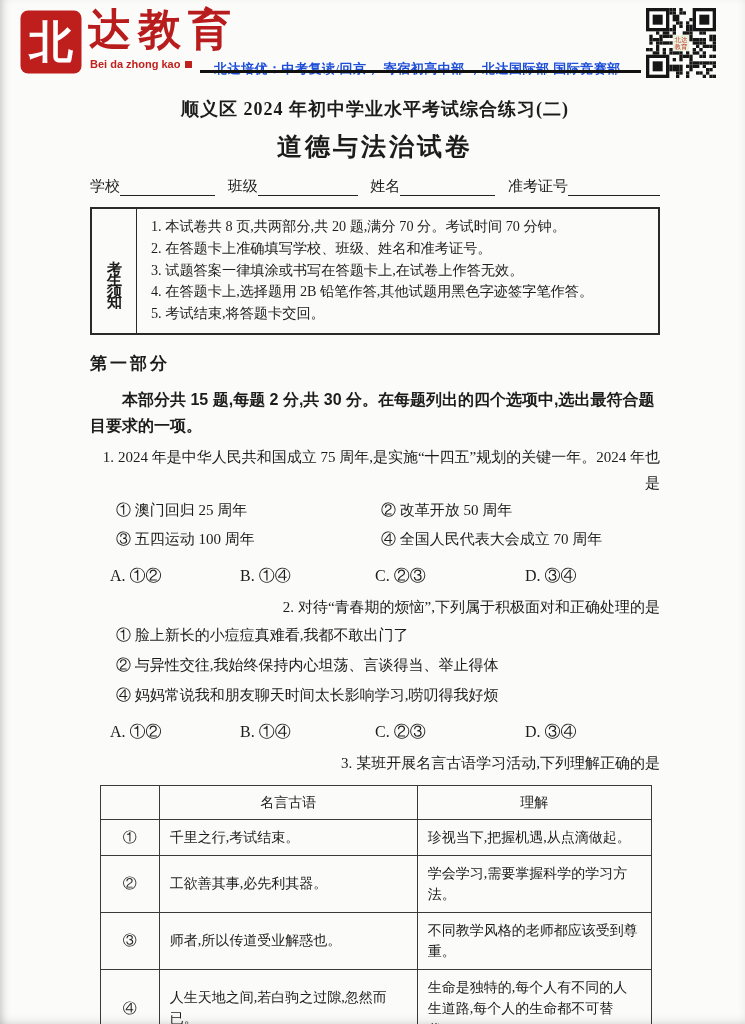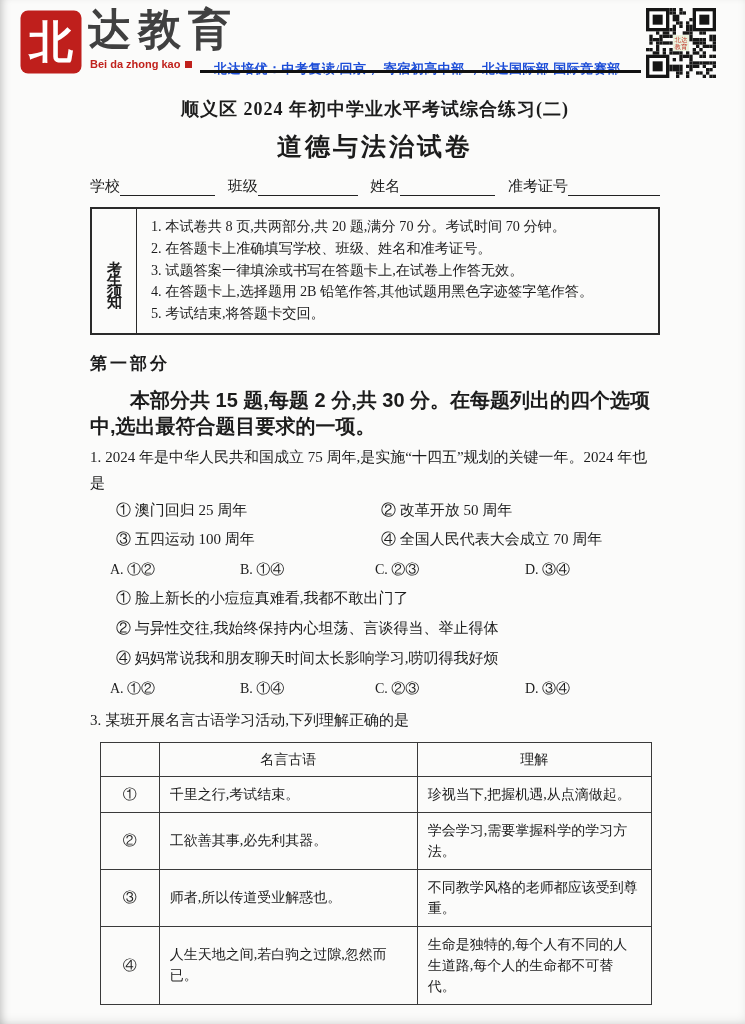--- a/index.html
+++ b/index.html
@@ -12,21 +12,21 @@
   
   .brand{position:relative;height:84px;}
   .seal{
     position:absolute;left:22px;top:12px;width:58px;height:60px;
     background:#bf1f1c;color:#fff;border-radius:6px;
     display:flex;align-items:center;justify-content:center;
     font-size:44px;font-weight:bold;font-family:"Liberation Serif",serif;
     box-shadow:0 0 0 1.5px #bf1f1c;
   }
   .brand-name{
-    position:absolute;left:88px;top:6px;color:#404040;
+    position:absolute;left:88px;top:6px;color:#b91c1c;
     font-size:43px;font-weight:bold;letter-spacing:7px;line-height:1.1;
     font-family:"Liberation Serif",serif;
   }
   .brand-sub{position:absolute;left:90px;top:58px;color:#c0211c;font-size:11px;font-weight:bold;
     font-family:"Liberation Sans",sans-serif;}
   .brand-sub .sq{display:inline-block;width:7px;height:7px;background:#c0211c;margin-left:5px;}
   .tagline{
     position:absolute;left:214px;top:60px;width:425px;color:#1d4ed8;
     font-size:13px;font-weight:bold;letter-spacing:.5px;white-space:nowrap;
   }
@@ -46,28 +46,28 @@
   .notice-side{
     width:44px;border-right:1.5px solid #2a2a2a;display:flex;align-items:center;justify-content:center;
     writing-mode:vertical-rl;text-orientation:upright;letter-spacing:11px;
     font-size:15px;font-weight:bold;padding:12px 0;
   }
   .notice-body{padding:7px 12px 8px 14px;flex:1;}
   .notice-item{font-size:14.2px;line-height:21.8px;}
   
   .part-title{font-size:17px;font-weight:bold;letter-spacing:3px;margin-top:17px;
     font-family:"Liberation Sans","DejaVu Sans",sans-serif;}
-  .intro{font-weight:bold;font-size:20px;line-height:26px;text-indent:2em;margin-top:12px;
+  .intro{font-weight:bold;font-size:16px;line-height:26px;text-indent:2em;margin-top:12px;
     font-family:"Liberation Sans","DejaVu Sans",sans-serif;}
   
-  .stem{font-size:15px;line-height:26px;margin-top:5px;}
+  .stem{font-size:15px;line-height:26px;margin-top:5px;text-align:right;}
   .qnum{margin-right:4px;}
   .choices2{display:grid;grid-template-columns:265px 1fr;padding-left:26px;font-size:15px;line-height:29px;}
   .choices1{padding-left:26px;font-size:15px;line-height:30px;}
-  .opts{display:flex;padding-left:20px;font-size:14px;line-height:27px;margin-top:2px;}
+  .opts{display:flex;padding-left:20px;font-size:16px;line-height:27px;margin-top:8px;}
   .opts span:nth-child(1){width:130px}.opts span:nth-child(2){width:135px}
   .opts span:nth-child(3){width:150px}.opts span:nth-child(4){flex:1}
   
   table.q3{border-collapse:collapse;margin:9px 0 6px 10px;width:552px;}
   table.q3 td,table.q3 th{border:1.5px solid #3a3a3a;font-size:14px;font-weight:normal;
     padding:7px 10px;vertical-align:middle;line-height:21px;}
   table.q3 th{text-align:center;padding:6px 16px;}
   td.cnum{text-align:center;width:40px;}
   td.c2{width:258px;}
   td.c3{width:232px;}
@@ -273,20 +273,21 @@
       </div>
       <div class="opts">
         <span>A. ①②</span>
         <span>B. ①④</span>
         <span>C. ②③</span>
         <span>D. ③④</span>
       </div>
     </div>
 
     <div class="q">
+      <div class="stem"><span class="qnum">2.</span><span>对待“青春期的烦恼”,下列属于积极面对和正确处理的是</span></div>
       <div class="choices1">
         <div>① 脸上新长的小痘痘真难看,我都不敢出门了</div>
         <div>② 与异性交往,我始终保持内心坦荡、言谈得当、举止得体</div>
         <div>④ 妈妈常说我和朋友聊天时间太长影响学习,唠叨得我好烦</div>
       </div>
       <div class="opts">
         <span>A. ①②</span>
         <span>B. ①④</span>
         <span>C. ②③</span>
         <span>D. ③④</span>

